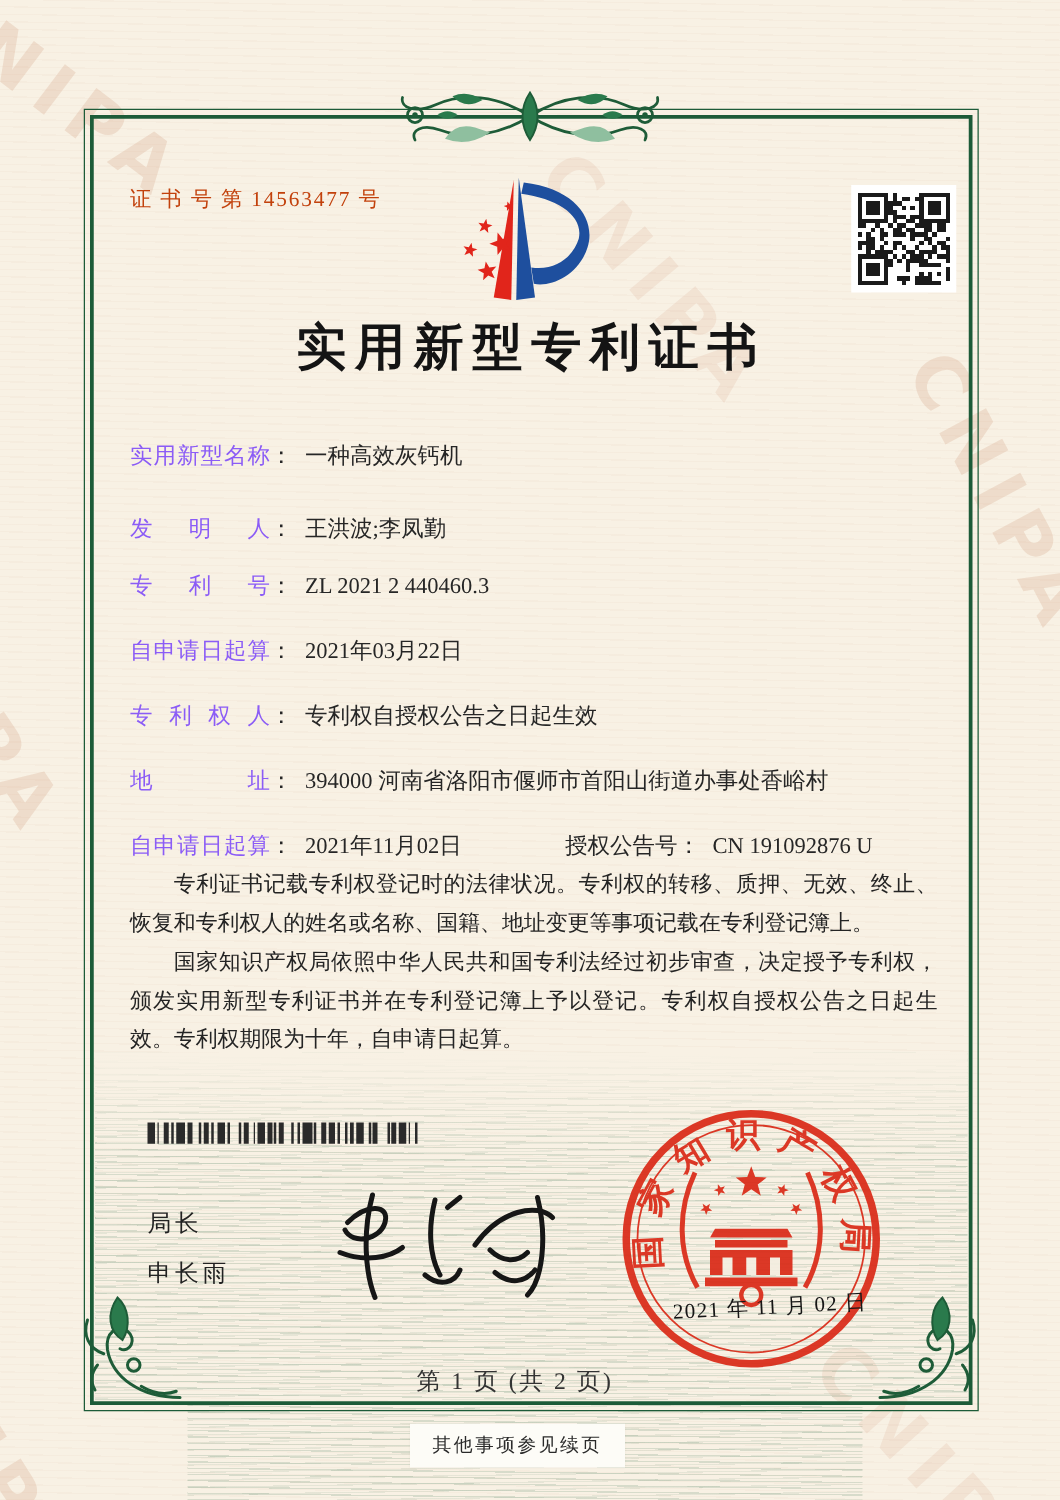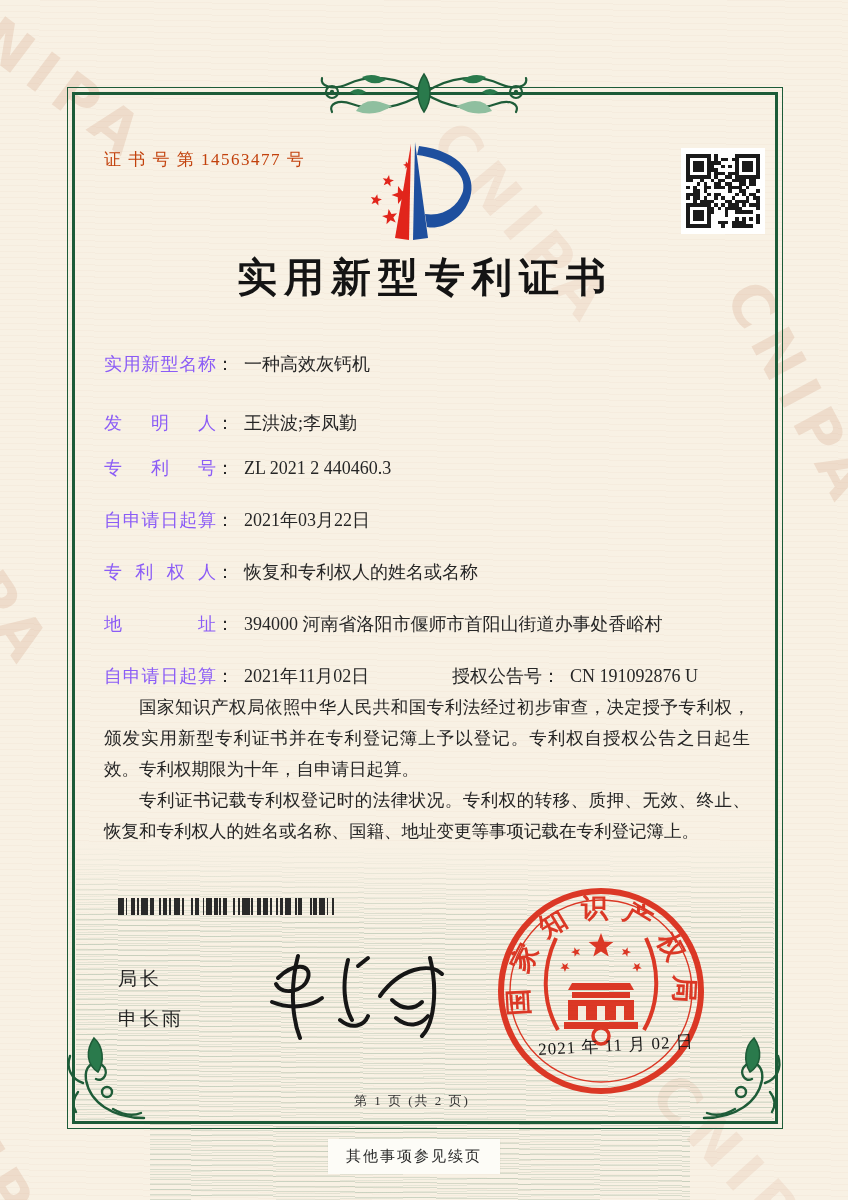--- a/index.html
+++ b/index.html
@@ -60,21 +60,21 @@
   .paras{left:104px;top:692px;width:646px;font-size:17.5px;line-height:31px;color:#242424;text-align:justify;}
   .paras p{margin:0;text-indent:2em;}
   .barcode{left:118px;top:898px;width:220px;height:17px;display:flex;}
   .barcode span{height:100%;}
   .signer{left:118px;font-family:"Liberation Sans","DejaVu Sans",sans-serif;
     font-size:19px;letter-spacing:3px;color:#222;}
   .seal-date{
     left:520px;top:1034px;width:192px;text-align:center;z-index:7;
     font-size:17px;letter-spacing:1px;color:#161616;transform:rotate(-3deg);
   }
-  .page-num{left:72px;top:1092px;width:680px;text-align:center;font-size:13px;letter-spacing:2px;color:#333;}
+  .page-num{left:72px;top:1092px;width:680px;text-align:center;font-size:19px;letter-spacing:2px;color:#333;}
   .cont-box{
     left:328px;top:1139px;background:#fdfcf7;padding:8px 18px;z-index:6;
     font-size:15px;letter-spacing:2px;color:#2a2a2a;box-shadow:0 0 2px rgba(0,0,0,0.05);
   }
   svg{display:block;}
 </style>
 </head>
 <body>
 
 <div class="page-texture"></div>
@@ -302,35 +302,35 @@
 <div class="abs row" style="top:411px;">
   <span class="flabel">发明人</span><span class="colon">：</span><span class="fvalue">王洪波;李凤勤</span>
 </div>
 <div class="abs row" style="top:456px;">
   <span class="flabel">专利号</span><span class="colon">：</span><span class="fvalue">ZL 2021 2 440460.3</span>
 </div>
 <div class="abs row" style="top:508px;">
   <span class="flabel">自申请日起算</span><span class="colon">：</span><span class="fvalue">2021年03月22日</span>
 </div>
 <div class="abs row" style="top:560px;">
-  <span class="flabel">专利权人</span><span class="colon">：</span><span class="fvalue">恢复和专利权人的姓名或名称</span>
+  <span class="flabel">专利权人</span><span class="colon">：</span><span class="fvalue">专利权自授权公告之日起生效</span>
 </div>
 <div class="abs row" style="top:612px;">
   <span class="flabel">地址</span><span class="colon">：</span><span class="fvalue">394000 河南省洛阳市偃师市首阳山街道办事处香峪村</span>
 </div>
 <div class="abs row" style="top:664px;">
   <span class="flabel">自申请日起算</span><span class="colon">：</span><span class="fvalue">2021年11月02日</span>
 </div>
 <div class="abs row row2col" style="top:664px;">
   <span>授权公告号</span><span class="colon">：</span><span class="fvalue">CN 191092876 U</span>
 </div>
 
 <div class="abs paras">
+  <p>专利证书记载专利权登记时的法律状况。专利权的转移、质押、无效、终止、恢复和专利权人的姓名或名称、国籍、地址变更等事项记载在专利登记簿上。</p>
   <p>国家知识产权局依照中华人民共和国专利法经过初步审查，决定授予专利权，颁发实用新型专利证书并在专利登记簿上予以登记。专利权自授权公告之日起生效。专利权期限为十年，自申请日起算。</p>
-  <p>专利证书记载专利权登记时的法律状况。专利权的转移、质押、无效、终止、恢复和专利权人的姓名或名称、国籍、地址变更等事项记载在专利登记簿上。</p>
 </div>
 
 <div class="abs barcode" id="barcode">
     <span style="flex: 3 1 0%; background: rgb(42, 42, 42);"></span>
     <span style="flex: 1 1 0%; background: transparent;"></span>
     <span style="flex: 1 1 0%; background: rgb(42, 42, 42);"></span>
     <span style="flex: 2 1 0%; background: transparent;"></span>
     <span style="flex: 2 1 0%; background: rgb(42, 42, 42);"></span>
     <span style="flex: 1 1 0%; background: transparent;"></span>
     <span style="flex: 1 1 0%; background: rgb(42, 42, 42);"></span>

